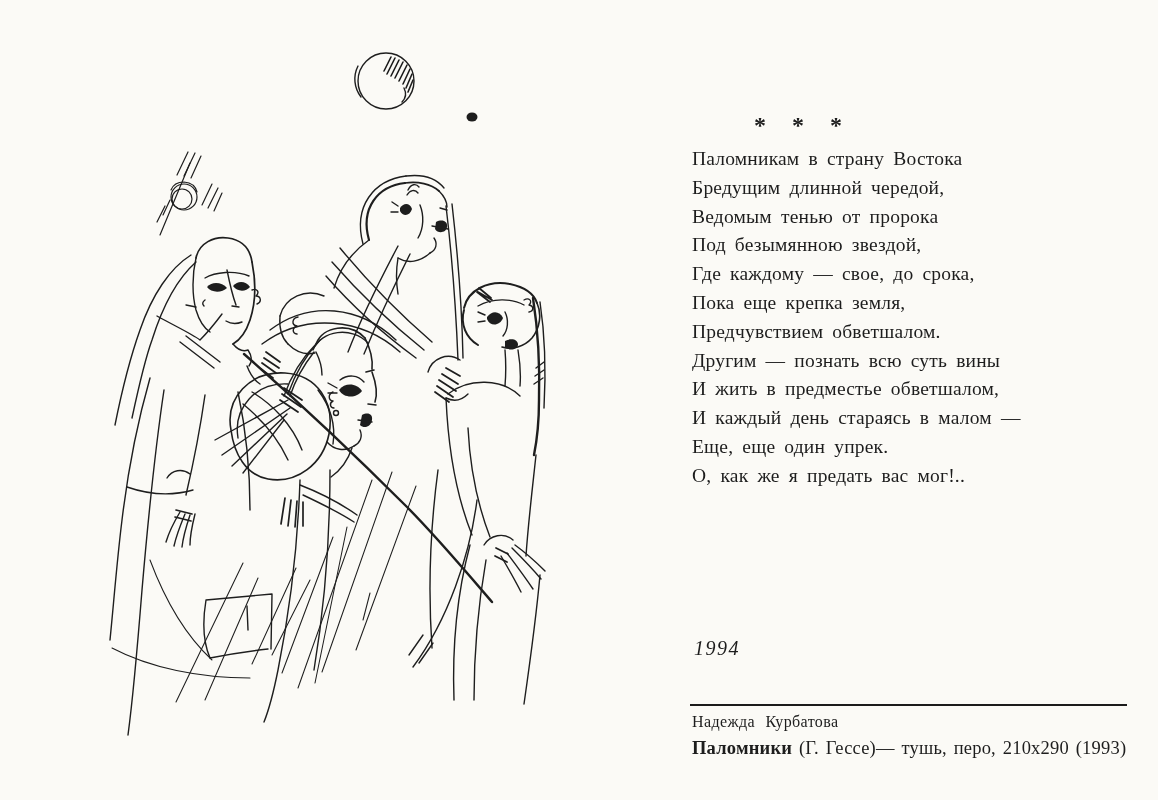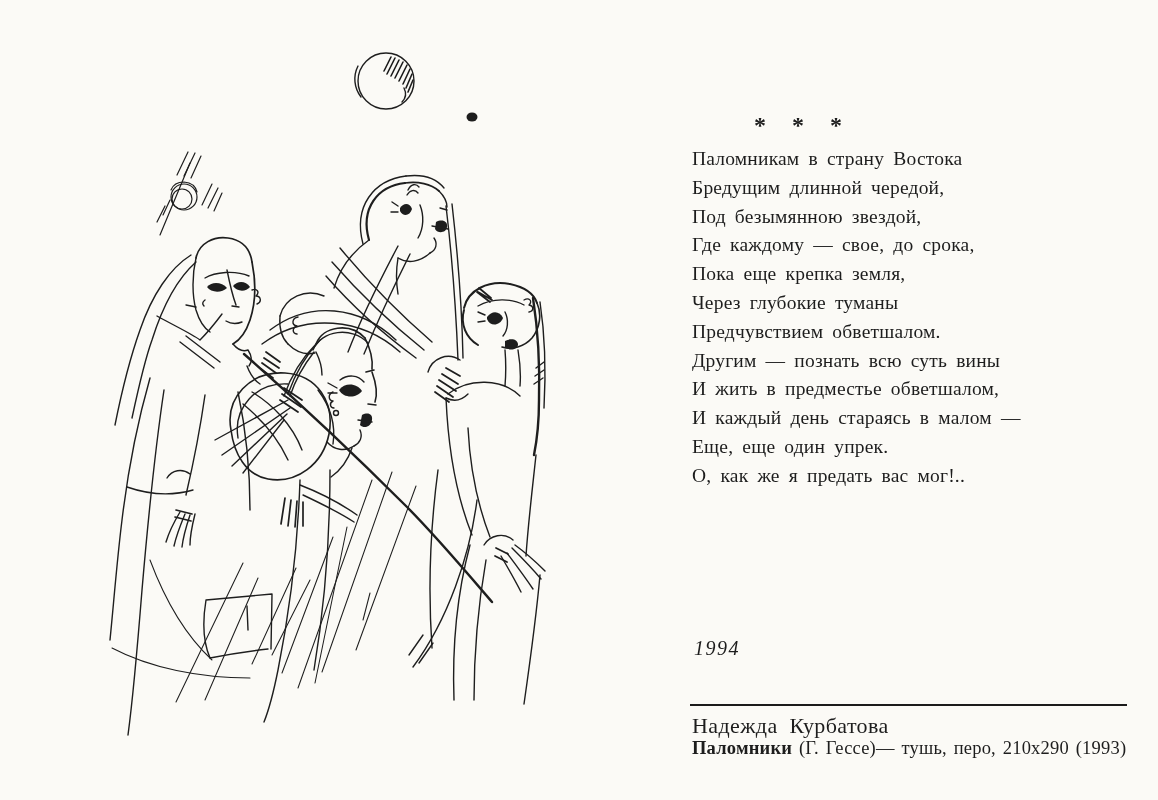--- a/index.html
+++ b/index.html
@@ -23,21 +23,21 @@
   .poem-year{
     position:absolute;top:637px;left:2px;
     font-style:italic;font-size:20px;letter-spacing:1.5px;
   }
   .caption-rule{
     position:absolute;top:704px;left:-2px;width:437px;height:2px;
     background:#1b1b1b;border:none;margin:0;padding:0;
   }
   .caption-artist{
     position:absolute;top:713px;left:0;
-    font-size:22px;word-spacing:6px;letter-spacing:.4px;
+    font-size:16px;word-spacing:6px;letter-spacing:.4px;
   }
   .caption-work{
     position:absolute;top:738px;left:0;
     font-size:18.5px;word-spacing:2px;letter-spacing:.2px;white-space:nowrap;
   }
   .work-title{font-weight:bold;}
 </style>
 </head>
 <body>
 
@@ -206,24 +206,24 @@
     </svg>
   </div>
 
   <div class="page-right">
 
     <div class="poem-title">* * *</div>
 
     <div class="poem-lines">
       <div>Паломникам в страну Востока</div>
       <div>Бредущим длинной чередой,</div>
+      <div>Ведомым тенью от пророка</div>
       <div>Под безымянною звездой,</div>
       <div>Где каждому — свое, до срока,</div>
       <div>Пока еще крепка земля,</div>
-      <div>Через глубокие туманы</div>
       <div>Предчувствием обветшалом.</div>
       <div>Другим — познать всю суть вины</div>
       <div>И жить в предместье обветшалом,</div>
       <div>И каждый день стараясь в малом —</div>
       <div>Еще, еще один упрек.</div>
       <div>О, как же я предать вас мог!..</div>
     </div>
 
     <div class="poem-year">1994</div>
 

